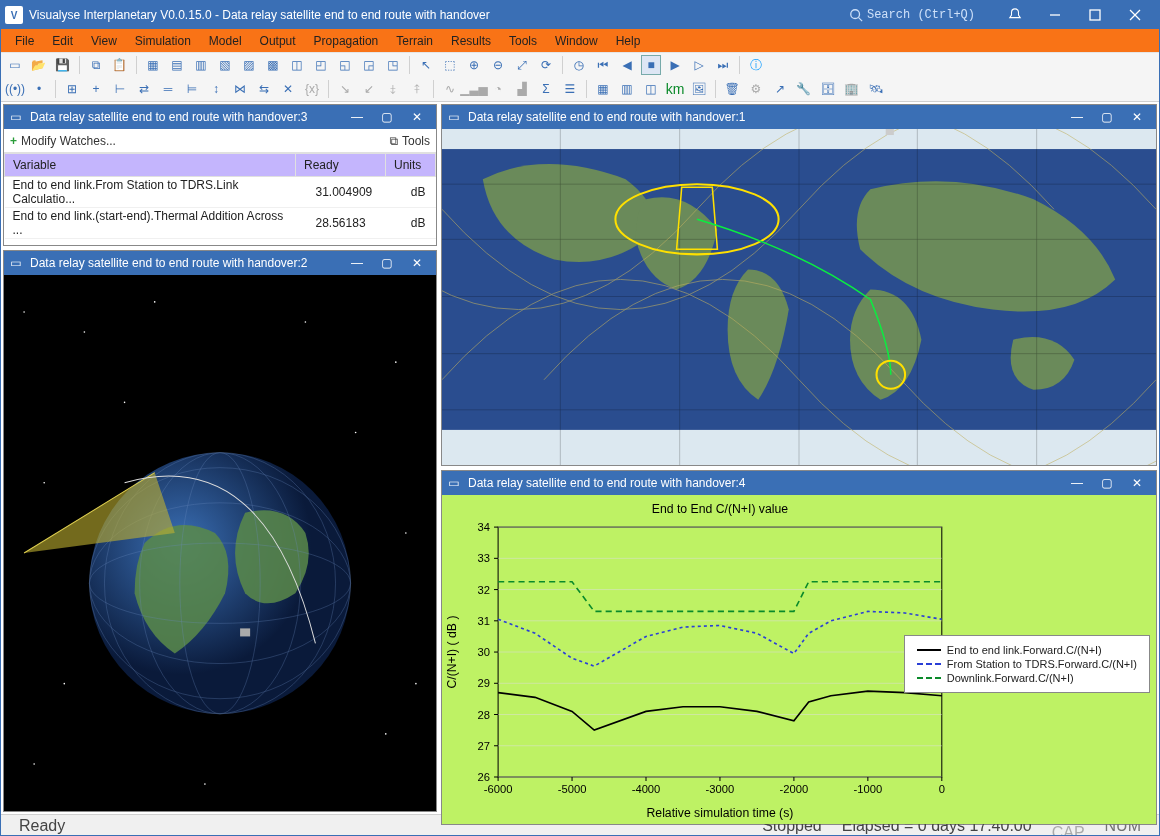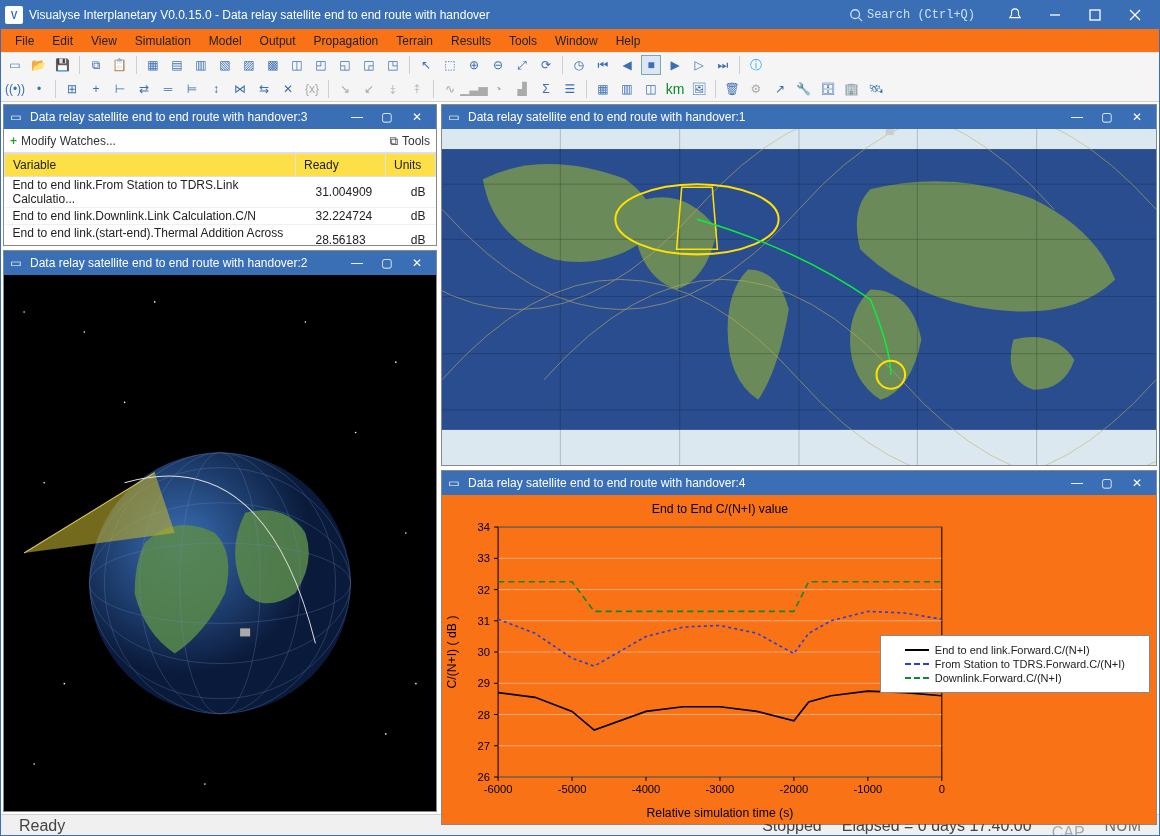--- a/index.html
+++ b/index.html
@@ -25,31 +25,31 @@
 .mdi-win { border:1px solid #888; margin:2px; display:flex; flex-direction:column; background:#fff; }
 .mdi-title { height:24px; background:#3a6fb5; color:#fff; display:flex; align-items:center; padding:0 4px; font-size:12px; }
 .mdi-title .micon { width:16px;height:16px;margin-right:6px;display:flex;align-items:center;justify-content:center;}
 .mdi-title .spacer { flex:1; }
 .mdi-title .wbtn { width:30px; text-align:center; }
 .mdi-body { flex:1; overflow:hidden; }
 .watch-bar { height:24px; display:flex; align-items:center; padding:0 6px; border-bottom:1px solid #e0e0e0; font-size:12px; color:#333;}
 .watch-bar .spacer{flex:1;}
 .watch-bar .act { display:flex;align-items:center;gap:4px; color:#333;}
 table.watch { width:100%; border-collapse:collapse; font-size:12px; }
-table.watch th { text-align:left; font-weight:normal; padding:4px 8px; border:1px solid #e0e0e0; background:#fde047;}
+table.watch th { text-align:left; font-weight:normal; padding:4px 8px; border:1px solid #e0e0e0; background:#c4b5fd;}
 table.watch td { padding:1px 8px; border-bottom:1px solid #f0f0f0; }
 table.watch td.val { text-align:left; padding-left:20px;}
 table.watch td.un { text-align:right; padding-right:10px;}
 .globe3d { background:#000; position:relative; width:100%; height:100%; }
-.chart-area { position:relative; width:100%; height:100%; background:#f97316; }
+.chart-area { position:relative; width:100%; height:100%; background:#bef264; }
 .statusbar { height:22px; background:#f0f0f0; border-top:1px solid #d0d0d0; display:flex; align-items:center; padding:0 8px; font-size:16px; color:#444; }
 .statusbar .spacer{flex:1;}
 .statusbar .cell{padding:0 10px;}
 .legend { position:absolute; right:6px; top:140px; background:#fff; border:1px solid #888; padding:6px 8px; font-size:11px; }
-.legend .row{display:flex;align-items:center;gap:6px;margin:2px 16px;}
+.legend .row{display:flex;align-items:center;gap:6px;margin:2px 4px;}
 .legend .sw{width:24px;height:0;border-top:2px solid;}
 .axis-label{font-size:12px;fill:#000;}
 .tick{font-size:11px;fill:#000;}
 .map { position:relative; width:100%; height:100%; background:linear-gradient(#1b3a6e,#1b3a6e); }
 </style>
 </head>
 <body>
 
 <div class="titlebar">
   <div class="app-icon">V</div>
@@ -211,25 +211,20 @@
               <tr>
             <th>Variable</th>
             <th style="width:90px;">Ready</th>
             <th style="width:50px;">Units</th>
           </tr>
             </thead>
           <tbody id="watch-rows">
               <tr>
                 <td>End to end link.From Station to TDRS.Link Calculatio...</td>
                 <td class="val">31.004909</td>
-                <td class="un">dB</td>
-              </tr>
-              <tr>
-                <td>End to end link.Downlink.Link Calculation.C/N</td>
-                <td class="val">32.224724</td>
                 <td class="un">dB</td>
               </tr>
               <tr>
                 <td>End to end link.(start-end).Thermal Addition Across ...</td>
                 <td class="val">28.56183</td>
                 <td class="un">dB</td>
               </tr>
             </tbody>
         </table>
       </div>

